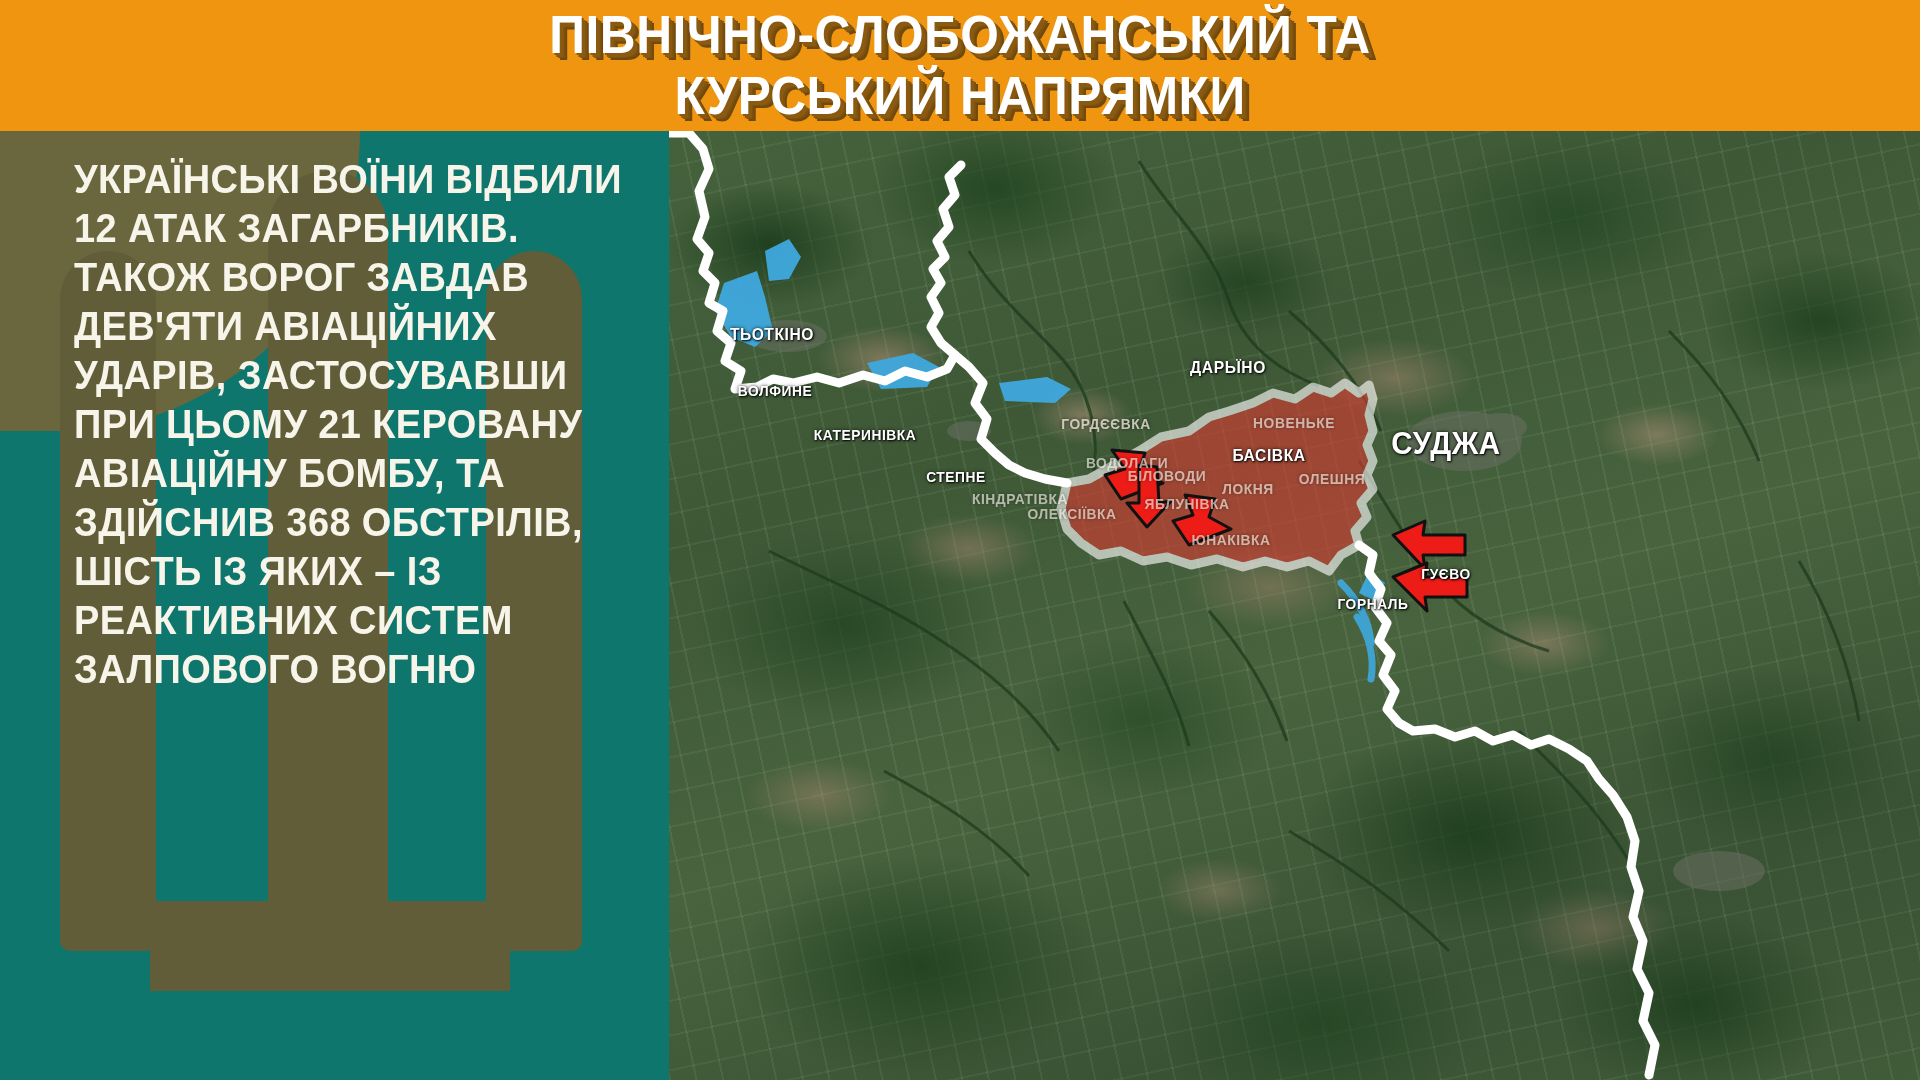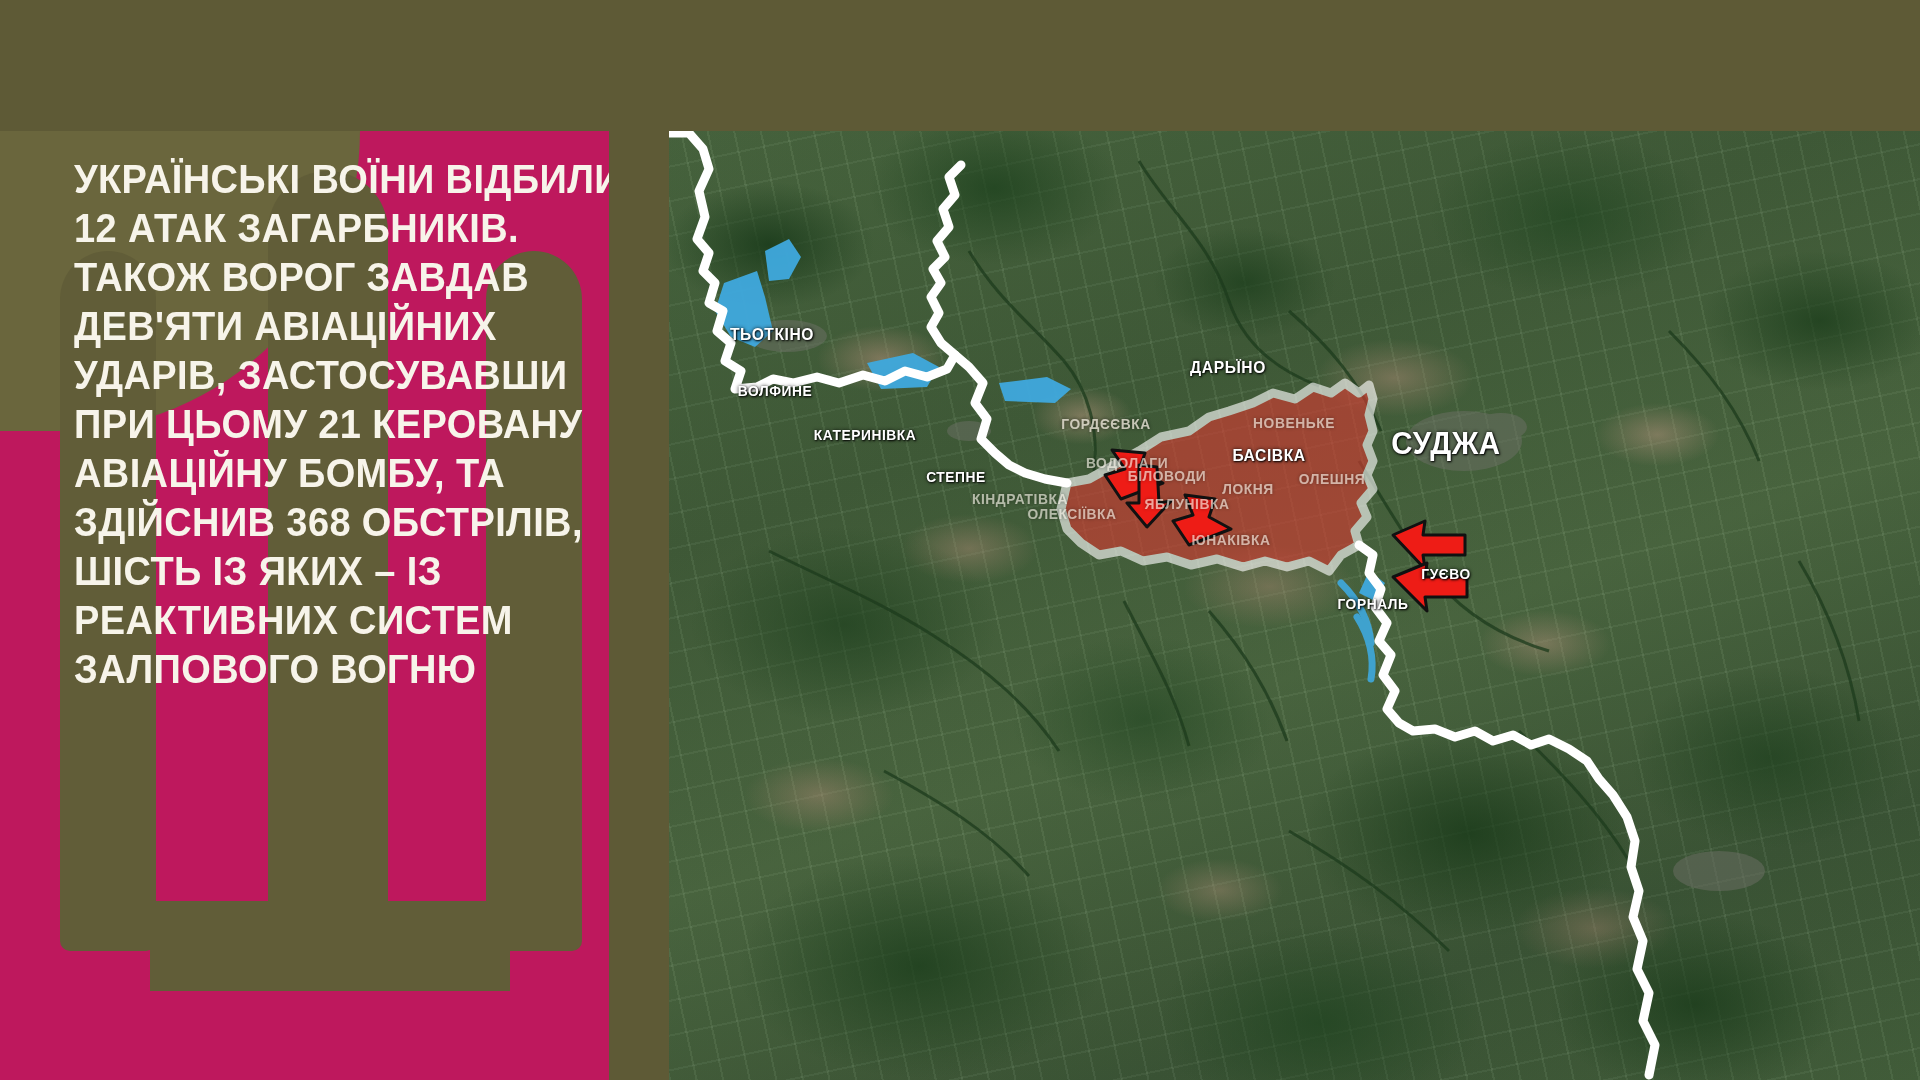--- a/index.html
+++ b/index.html
@@ -48,26 +48,25 @@
        6px 5px 0 #7d510e,
        8px 7px 0 #70490d;
     white-space: pre-line;
     user-select: none;
   }
 
   
   #left-panel {
     position: absolute;
     left: 0; top: 131px;
-    width: 589px;
+    width: 669px;
     height: 949px;
-    background: #be185d;
+    background: #0f766e;
     overflow: hidden;
     z-index: 30;
-    padding-left: 20px;
   }
   
   .wm {
     position: absolute;
     background: #615d38;
     pointer-events: none;
   }
   #wm-left  { left: 60px;  top: 120px; width: 96px;  height: 700px; border-radius: 48px 48px 10px 10px; }
   #wm-mid   { left: 268px; top: 40px;  width: 120px; height: 820px; border-radius: 60px 60px 10px 10px; }
   #wm-right { left: 486px; top: 120px; width: 96px;  height: 700px; border-radius: 48px 48px 10px 10px; }
@@ -170,20 +169,24 @@
   .lbl.faint  { color: #f0ece2; opacity: .66; text-shadow: 0 0 4px rgba(0,0,0,.6); }
   .lbl.sz-xl  { font-size: 32px; }
   .lbl.sz-md  { font-size: 17px; }
   .lbl.sz-sm  { font-size: 15px; }
 </style>
 </head>
 <body>
 
 <div id="poster">
 
+  <div id="header">
+    <div id="header-title">ПІВНІЧНО-СЛОБОЖАНСЬКИЙ ТА
+КУРСЬКИЙ НАПРЯМКИ</div>
+  </div>
 
   <div id="left-panel">
     <div class="wm" id="wm-arc"></div>
     <div class="wm" id="wm-left"></div>
     <div class="wm" id="wm-mid"></div>
     <div class="wm" id="wm-right"></div>
     <div class="wm" id="wm-base"></div>
 
     <div id="body-text">УКРАЇНСЬКІ ВОЇНИ ВІДБИЛИ
 12 АТАК ЗАГАРБНИКІВ.

